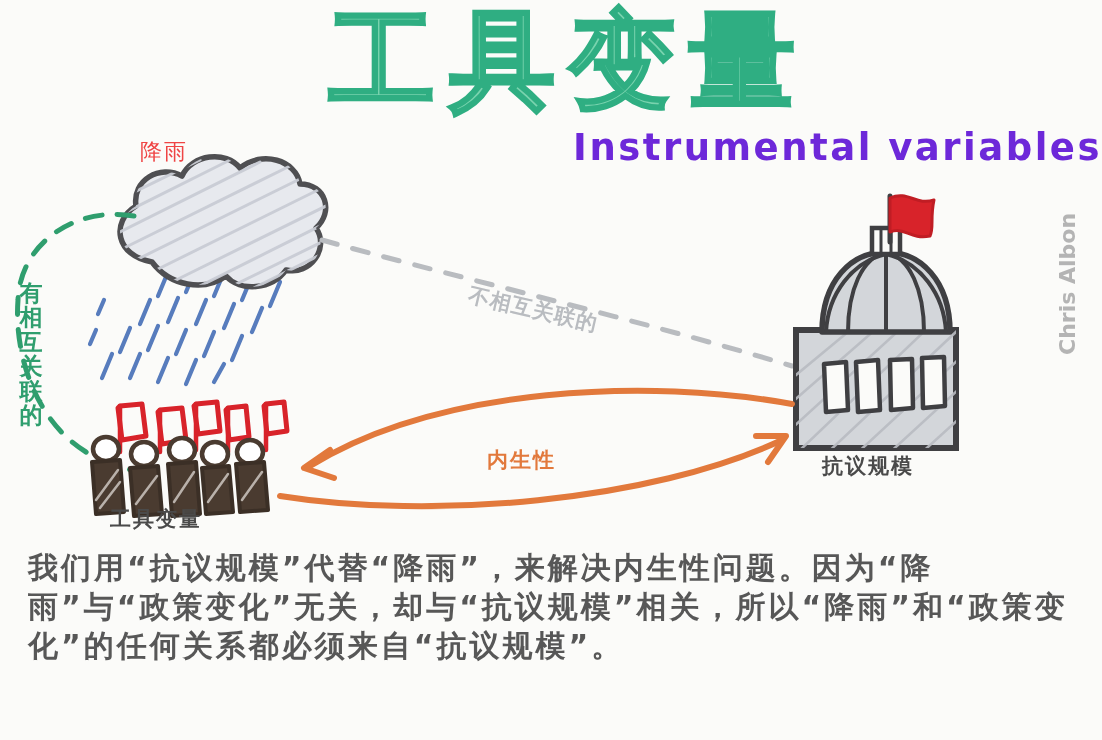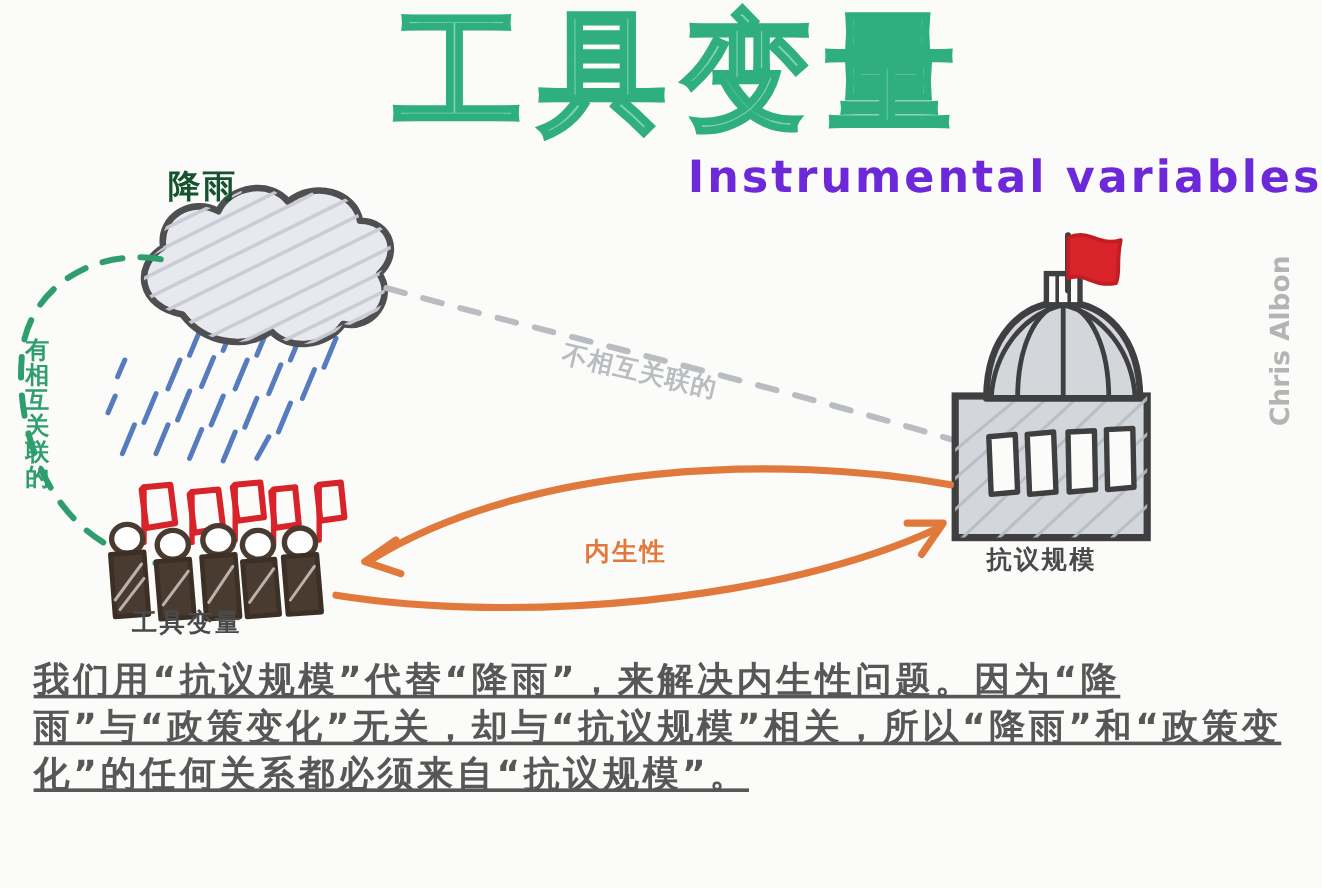--- a/index.html
+++ b/index.html
@@ -28,38 +28,38 @@
   #title-en{
     left:0;right:0;top:126px;text-align:right;
     font-size:37px;font-weight:bold;letter-spacing:2.5px;
     color:#6d28d9;
     font-family:"DejaVu Sans", sans-serif;
   }
 
   
   #label-rain{
     left:140px;top:137px;
-    font-size:27px;font-weight:bold;color:#14532d;
+    font-size:22px;font-weight:normal;color:#ef4444;
     font-family:"DejaVu Sans", sans-serif;letter-spacing:2px;
   }
   #label-protest{
     left:110px;top:505px;
     font-size:21px;font-weight:bold;color:#4a4a4a;
     font-family:"DejaVu Sans", sans-serif;letter-spacing:2px;
   }
   #label-policy{
     left:822px;top:452px;
     font-size:21px;font-weight:bold;color:#4a4a4a;
     font-family:"DejaVu Sans", sans-serif;letter-spacing:2px;
   }
 
   
   #label-correlated{
     left:14px;top:281px;width:34px;
-    font-size:20px;font-weight:bold;color:#2f9e6e;
+    font-size:23px;font-weight:bold;color:#2f9e6e;
     font-family:"DejaVu Sans", sans-serif;
     line-height:1.06;white-space:normal;text-align:center;
   }
   #label-uncorrelated{
     left:472px;top:281px;
     font-size:21px;font-weight:bold;color:#b9bcc0;
     font-family:"DejaVu Sans", sans-serif;letter-spacing:1px;
     transform:rotate(13deg);transform-origin:left top;
   }
   #label-endogeneity{
@@ -75,21 +75,21 @@
     font-family:"DejaVu Sans", sans-serif;
     transform:rotate(-90deg);transform-origin:left top;
   }
 
   
   #caption{
     position:absolute;left:28px;top:548px;width:1046px;
     font-size:30px;font-weight:bold;color:#575757;
     font-family:"DejaVu Sans", sans-serif;
     line-height:1.30;letter-spacing:3px;
-    white-space:pre-wrap;word-break:break-all;text-decoration:underline;
+    white-space:pre-wrap;word-break:break-all;
   }
   #watermark{
     left:812px;top:688px;
     font-size:21px;color:#a9a9a9;
     font-family:"DejaVu Sans", sans-serif;letter-spacing:1px;
   }
 </style>
 </head>
 <body>
 

